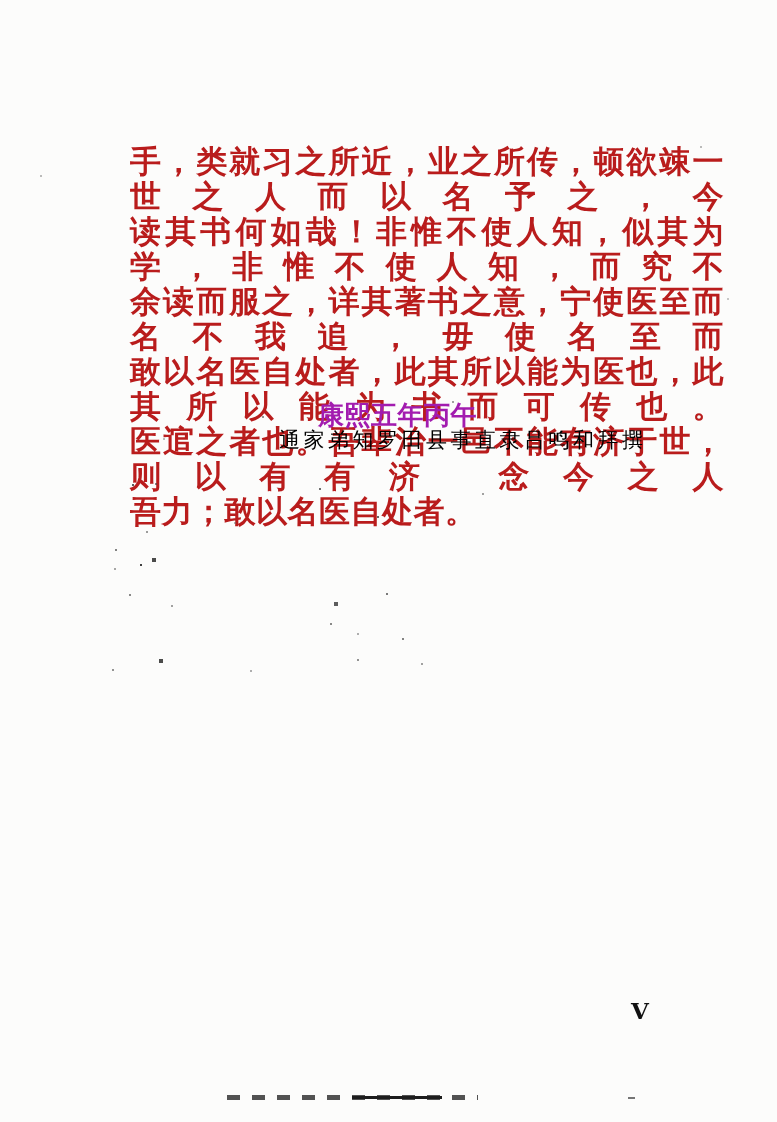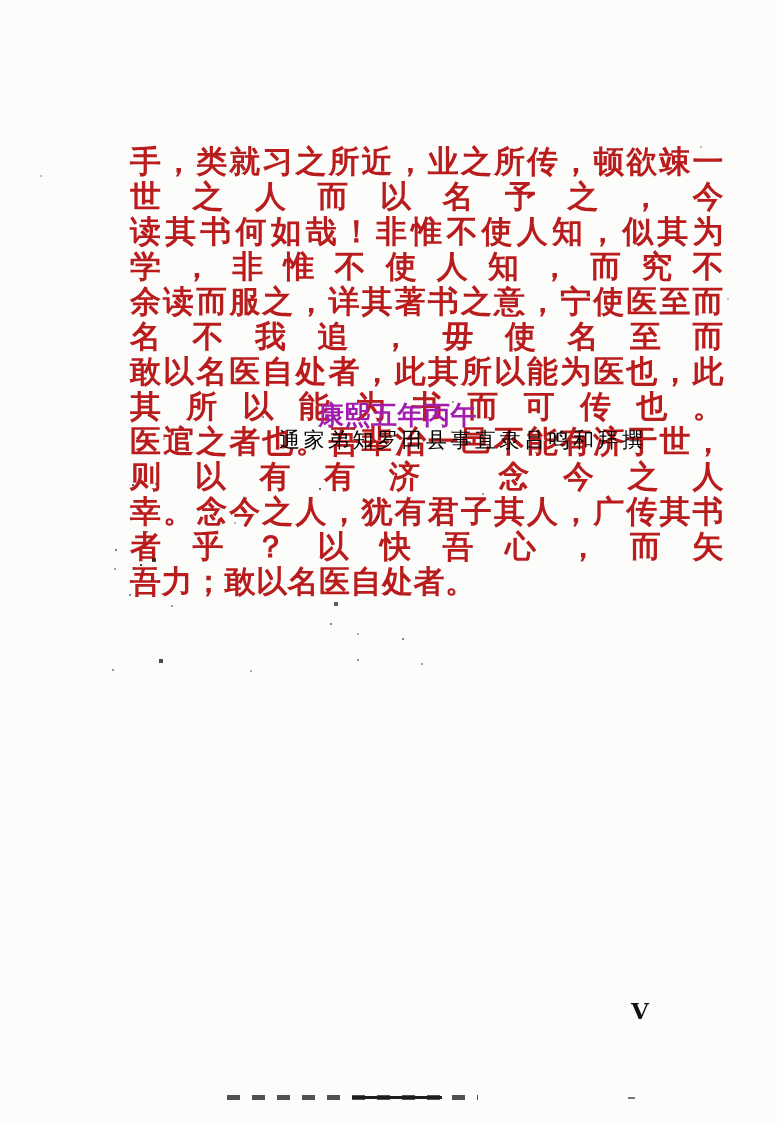--- a/index.html
+++ b/index.html
@@ -135,21 +135,20 @@
 <body>
 
 <div class="page">
 
   <div class="body-text">
     <div class="line">手，类就习之所近，业之所传，顿欲竦一世之人而以名予之，今</div>
     <div class="line">读其书何如哉！非惟不使人知，似其为学，非惟不使人知，而究不</div>
     <div class="line">余读而服之，详其著书之意，宁使医至而名不我追，毋使名至而</div>
     <div class="line">敢以名医自处者，此其所以能为医也，此其所以能为书而可传也。</div>
     <div class="line">医逭之者也。吾辈治一邑不能有济于世，则以有有济 念今之人</div>
-    <div class="line">幸。念今之人，犹有君子其人，广传其书者乎？以快吾心，而矢</div>
     <div class="line last">吾力；敢以名医自处者。</div>
   </div>
 
   <div class="date-line">康熙五年丙午</div>
 
   <div class="signature-line">通家弟知罗田县事直隶吕鸣和拜撰</div>
 
   <div class="page-number">V</div>
 
   <div class="specks"></div>

